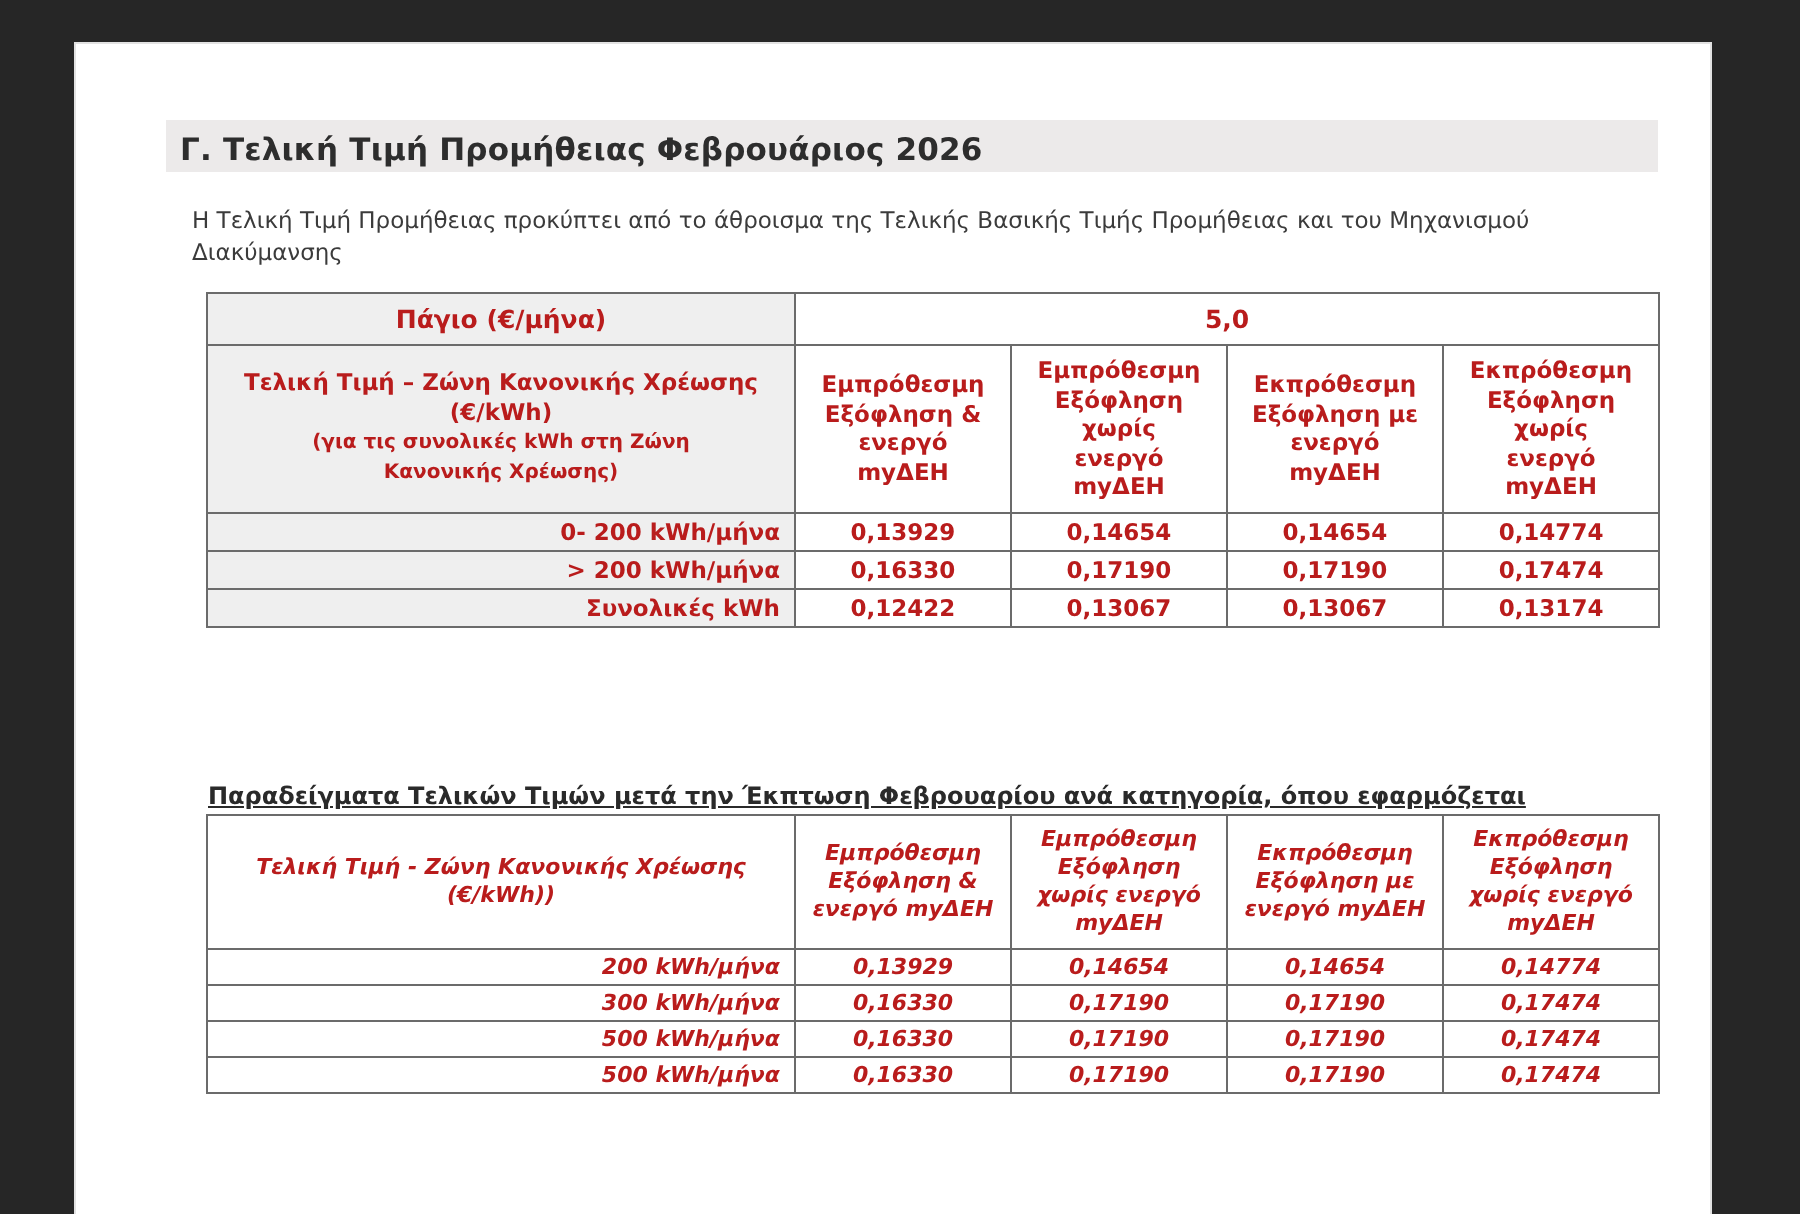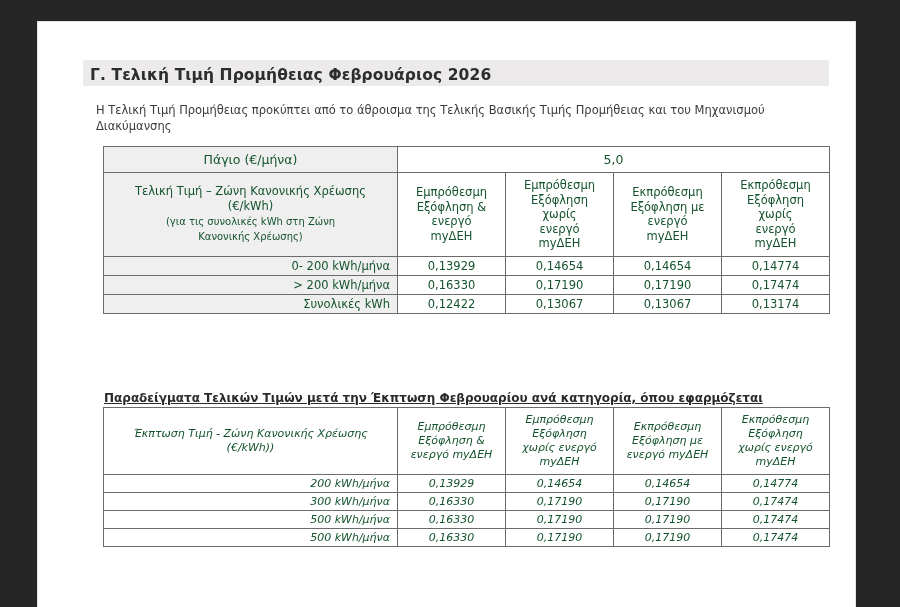--- a/index.html
+++ b/index.html
@@ -69,21 +69,22 @@
     position: absolute;
     border-collapse: collapse;
     table-layout: fixed;
     border: 1.6px solid #555;
   }
   .tbl td {
     border: 1px solid #6b6b6b;
     padding: 2px 4px;
     vertical-align: middle;
     font-size: 11.5px;
-    color: #14532d;
+    color: #b91c1c;
+    font-weight: bold;
   }
 
   
   #table1 {
     left: 65px;
     top: 124px;
     width: 726px;
   }
   #table1 .shade { background: #efefef; }
   #table1 .plain { background: #ffffff; margin-left: 48px; }
@@ -243,21 +244,21 @@
         <colgroup>
           <col style="width:294px">
           <col style="width:108px">
           <col style="width:108px">
           <col style="width:108px">
           <col style="width:108px">
         </colgroup>
         <tbody>
           <tr>
             <td class="hdr-left2">
-              <div>Έκπτωση Τιμή - Ζώνη Κανονικής Χρέωσης</div>
+              <div>Τελική Τιμή - Ζώνη Κανονικής Χρέωσης</div>
               <div>(€/kWh))</div>
             </td>
             <td class="hdr-col2">
               <div>Εμπρόθεσμη</div>
               <div>Εξόφληση &amp;</div>
               <div>ενεργό myΔΕΗ</div>
             </td>
             <td class="hdr-col2">
               <div>Εμπρόθεσμη</div>
               <div>Εξόφληση</div>

